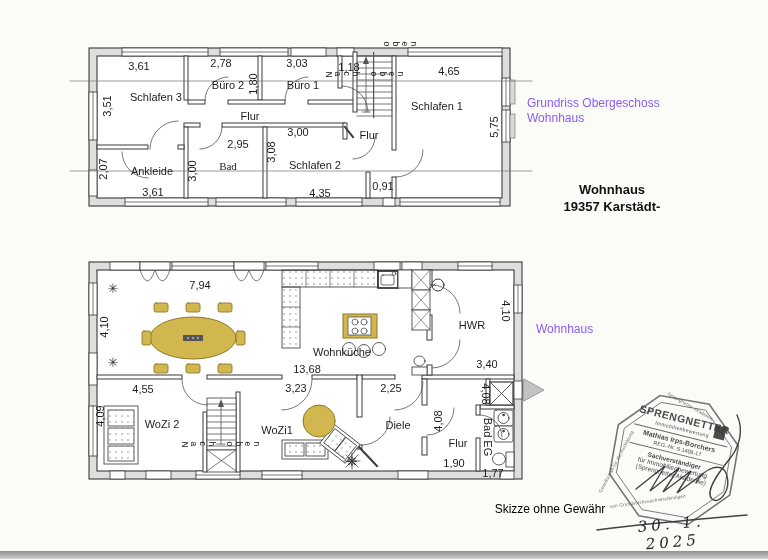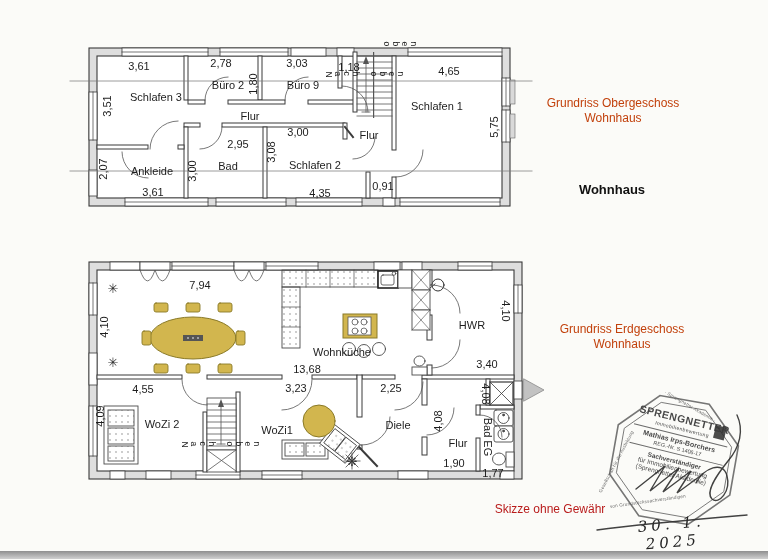--- a/index.html
+++ b/index.html
@@ -9,27 +9,27 @@
   #plan-svg{z-index:1;}
   #label-layer{position:absolute;left:0;top:0;width:768px;height:492px;z-index:2;}
   #sig-svg{z-index:4;}
   .plan-label{position:absolute;color:#1d1d1d;white-space:nowrap;line-height:1;}
   .dim{font-size:11px;}
   .room{font-size:11px;}
   .stair{font-size:8.5px;color:#222;}
   .stair .cr{display:inline-block;width:9px;transform:rotate(90deg);}
   .icon{font-size:13px;color:#333;}
   .ring{font-size:4.6px;color:#5c5c5c;letter-spacing:.2px;opacity:.9;}
-  .caption{position:absolute;text-align:center;font-size:12px;line-height:15px;color:#c2410c;z-index:2;}
+  .caption{position:absolute;text-align:left;font-size:12px;line-height:15px;color:#8b5cf6;z-index:2;}
   #caption-upper{left:527px;top:96px;width:172px;}
   #caption-ground{left:536px;top:322px;width:172px;}
   #address{position:absolute;left:531px;top:181px;width:162px;text-align:center;
            font-weight:bold;font-size:13px;line-height:17px;color:#111;z-index:2;}
   #disclaimer{position:absolute;left:470px;top:502px;width:160px;text-align:center;
-              font-size:12px;color:#b91c1c;z-index:2;}
+              font-size:12px;color:#000000;z-index:2;}
   #stamp{position:absolute;left:604px;top:392px;width:140px;height:136px;z-index:3;}
   #stamp svg{position:absolute;left:0;top:0;}
   #stamp-inner{position:absolute;left:14px;top:20px;width:112px;height:100px;
                transform:rotate(14deg);text-align:center;color:rgba(58,58,58,.92);}
   #stamp-inner .s1{font-size:10.5px;font-weight:bold;letter-spacing:.5px;}
   #stamp-inner .s2{font-size:5px;letter-spacing:.4px;margin-top:1px;}
   #stamp-inner .mid{border-top:.8px solid rgba(70,70,70,.8);border-bottom:.8px solid rgba(70,70,70,.8);
                     margin:3px 8px;padding:2px 0;}
   #stamp-inner .s3{font-size:7px;font-weight:bold;}
   #stamp-inner .s4{font-size:5.5px;margin-top:1px;}
@@ -350,31 +350,31 @@
     <span class="plan-label dim" style="left: 139px; top: 66px; transform: translate(-50%, -50%) rotate(0deg);">3,61</span>
     <span class="plan-label dim" style="left: 221px; top: 63px; transform: translate(-50%, -50%) rotate(0deg);">2,78</span>
     <span class="plan-label dim" style="left: 297px; top: 63px; transform: translate(-50%, -50%) rotate(0deg);">3,03</span>
     <span class="plan-label dim" style="left: 349px; top: 67px; transform: translate(-50%, -50%) rotate(0deg);">1,18</span>
     <span class="plan-label dim" style="left: 449px; top: 71px; transform: translate(-50%, -50%) rotate(0deg);">4,65</span>
     <span class="plan-label stair" style="left: 365px; top: 76px; transform: translate(-50%, -50%) rotate(0deg);"><span class="cr">N</span><span class="cr">a</span><span class="cr">c</span><span class="cr">h</span><span class="cr"> </span><span class="cr">o</span><span class="cr">b</span><span class="cr">e</span><span class="cr">n</span></span>
     <span class="plan-label stair" style="left: 400px; top: 46px; transform: translate(-50%, -50%) rotate(0deg);"><span class="cr">o</span><span class="cr">b</span><span class="cr">e</span><span class="cr">n</span></span>
     <span class="plan-label room" style="left: 156px; top: 97px; transform: translate(-50%, -50%) rotate(0deg);">Schlafen 3</span>
     <span class="plan-label room" style="left: 228px; top: 85px; transform: translate(-50%, -50%) rotate(0deg);">Büro 2</span>
     <span class="plan-label dim" style="left: 253px; top: 84px; transform: translate(-50%, -50%) rotate(-90deg);">1,80</span>
-    <span class="plan-label room" style="left: 303px; top: 85px; transform: translate(-50%, -50%) rotate(0deg);">Büro 9</span>
+    <span class="plan-label room" style="left: 303px; top: 85px; transform: translate(-50%, -50%) rotate(0deg);">Büro 1</span>
     <span class="plan-label dim" style="left: 107px; top: 106px; transform: translate(-50%, -50%) rotate(-90deg);">3,51</span>
     <span class="plan-label room" style="left: 250px; top: 116px; transform: translate(-50%, -50%) rotate(0deg);">Flur</span>
     <span class="plan-label room" style="left: 437px; top: 106px; transform: translate(-50%, -50%) rotate(0deg);">Schlafen 1</span>
     <span class="plan-label dim" style="left: 494px; top: 127px; transform: translate(-50%, -50%) rotate(-90deg);">5,75</span>
     <span class="plan-label dim" style="left: 298px; top: 132px; transform: translate(-50%, -50%) rotate(0deg);">3,00</span>
     <span class="plan-label dim" style="left: 238px; top: 144px; transform: translate(-50%, -50%) rotate(0deg);">2,95</span>
     <span class="plan-label room" style="left: 369px; top: 135px; transform: translate(-50%, -50%) rotate(0deg);">Flur</span>
     <span class="plan-label dim" style="left: 271px; top: 152px; transform: translate(-50%, -50%) rotate(-90deg);">3,08</span>
     <span class="plan-label dim" style="left: 192px; top: 171px; transform: translate(-50%, -50%) rotate(-90deg);">3,00</span>
-    <span class="plan-label room" style="left: 228px; top: 166px; transform: translate(-50%, -50%) rotate(0deg);">Bad</span>
+    <span class="plan-label room" style="left: 228px; top: 166px; transform: translate(-50%, -50%) rotate(0deg); font-family: Liberation Serif, serif;">Bad</span>
     <span class="plan-label room" style="left: 315px; top: 165px; transform: translate(-50%, -50%) rotate(0deg); text-align: center;">Schlafen 2</span>
     <span class="plan-label dim" style="left: 103px; top: 169px; transform: translate(-50%, -50%) rotate(-90deg);">2,07</span>
     <span class="plan-label room" style="left: 152px; top: 171px; transform: translate(-50%, -50%) rotate(0deg);">Ankleide</span>
     <span class="plan-label dim" style="left: 383px; top: 186px; transform: translate(-50%, -50%) rotate(0deg);">0,91</span>
     <span class="plan-label dim" style="left: 153px; top: 192px; transform: translate(-50%, -50%) rotate(0deg);">3,61</span>
     <span class="plan-label dim" style="left: 320px; top: 193px; transform: translate(-50%, -50%) rotate(0deg);">4,35</span>
     <span class="plan-label dim" style="left: 200px; top: 285px; transform: translate(-50%, -50%) rotate(0deg);">7,94</span>
     <span class="plan-label dim" style="left: 104px; top: 327px; transform: translate(-50%, -50%) rotate(-90deg);">4,10</span>
     <span class="plan-label icon" style="left: 113px; top: 288px; transform: translate(-50%, -50%) rotate(0deg);">✳</span>
     <span class="plan-label icon" style="left: 113px; top: 362px; transform: translate(-50%, -50%) rotate(0deg);">✳</span>
@@ -402,23 +402,23 @@
     <span class="plan-label ring" style="left: 617px; top: 462px; transform: translate(-50%, -50%) rotate(-62deg);">Gesellschaft für die Ausbildung</span>
     <span class="plan-label ring" style="left: 648px; top: 502px; transform: translate(-50%, -50%) rotate(-8deg);">von Grundstückssachverständigen</span>
   </div>
 
 <div class="caption" id="caption-upper">
   <div>Grundriss Obergeschoss</div>
   <div>Wohnhaus</div>
 </div>
 <div id="address">
   <div>Wohnhaus</div>
+  <div>19357 Karstädt-</div>
 </div>
 <div class="caption" id="caption-ground">
-  <div>Grundriss Erdgeschoss</div>
   <div>Wohnhaus</div>
 </div>
 <div id="disclaimer">Skizze ohne Gewähr</div>
 
 <div id="stamp">
   <svg width="140" height="136" viewBox="0 0 140 136">
     <g transform="rotate(10 70 68)" fill="none" stroke="#555" opacity="0.8">
       <polygon stroke-width="1.6" points="131,93 95,129 45,129 9,93 9,43 45,7 95,7 131,43"></polygon>
       <polygon stroke-width="0.9" points="124.5,90.6 92.6,122.5 47.4,122.5 15.5,90.6 15.5,45.4 47.4,13.5 92.6,13.5 124.5,45.4"></polygon>
     </g>

